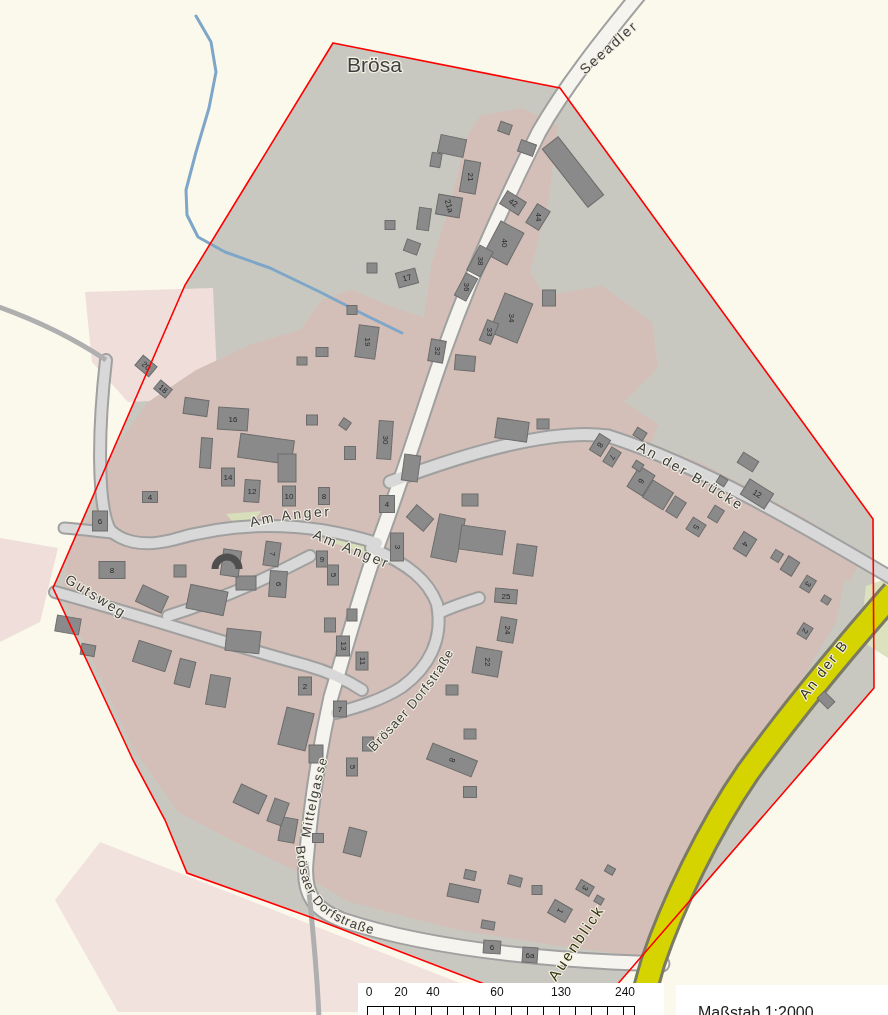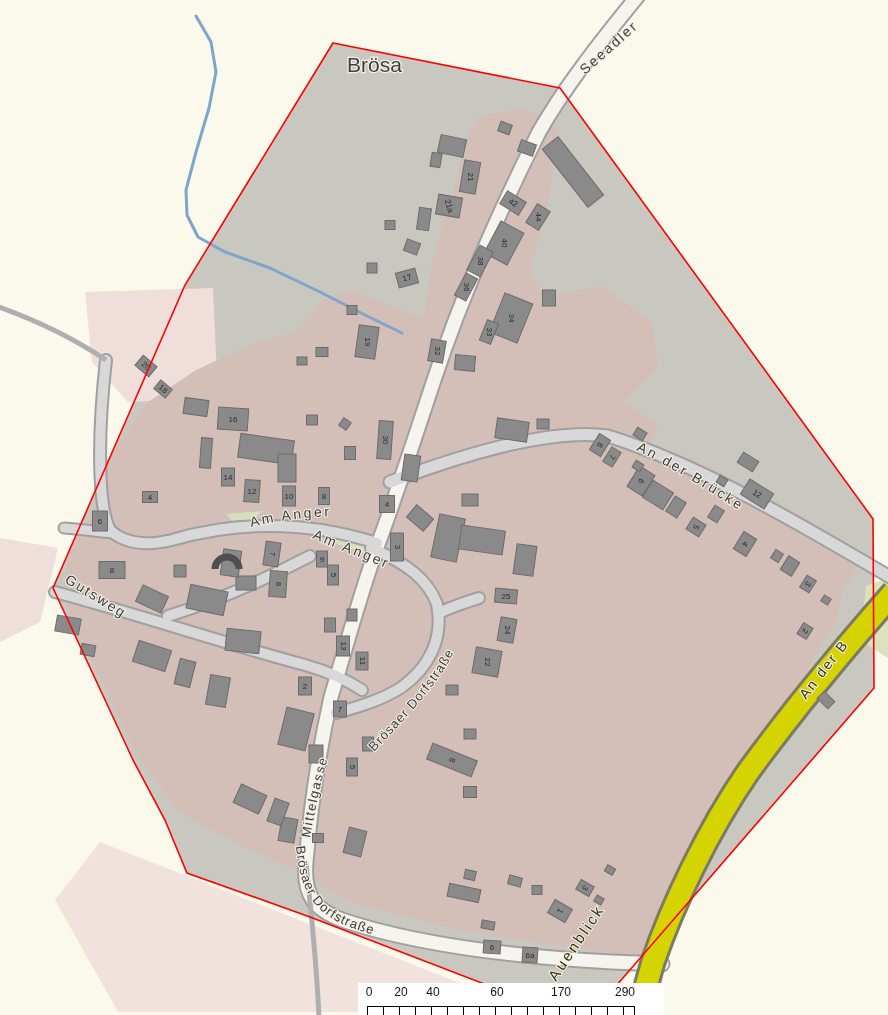--- a/index.html
+++ b/index.html
@@ -499,18 +499,21 @@
         <text font-size="14" fill="#33330A" letter-spacing="2" font-family="&quot;Liberation Sans&quot;,sans-serif" style="paint-order:stroke;stroke:#F2EFE3;stroke-width:2.2px;"><textPath href="#lp-an-der-b" startOffset="0">An der B</textPath></text>
         <text font-size="15" fill="#33330A" letter-spacing="2.5" font-family="&quot;Liberation Sans&quot;,sans-serif" style="paint-order:stroke;stroke:#F2EFE3;stroke-width:2.2px;"><textPath href="#lp-auenblick" startOffset="0">Auenblick</textPath></text>
       </g>
     </svg>
 
   <div class="scale-box">
     <span class="tick" style="left:11px">0</span>
     <span class="tick" style="left:43px">20</span>
     <span class="tick" style="left:75px">40</span>
     <span class="tick" style="left:139px">60</span>
-    <span class="tick" style="left:203px">170</span>
-    <span class="tick" style="left:267px">290</span>
+    <span class="tick" style="left:203px">130</span>
+    <span class="tick" style="left:267px">240</span>
     <div class="sbar"></div>
   </div>
 
+  <div class="mass-box">
+    <span class="mass-text">Maßstab 1:2000</span>
+  </div>
 </div>
 
 </body></html>

